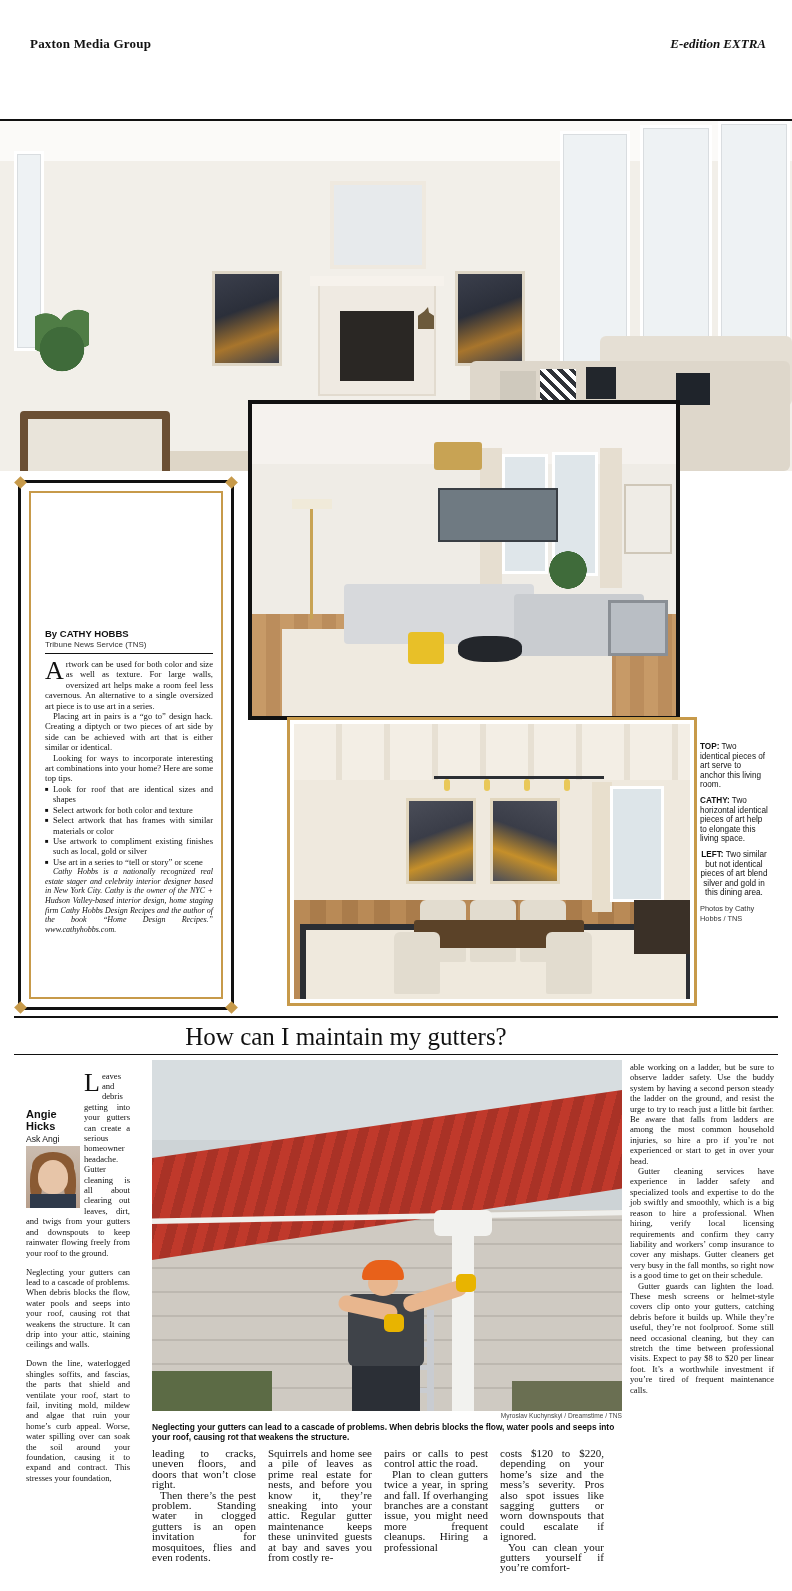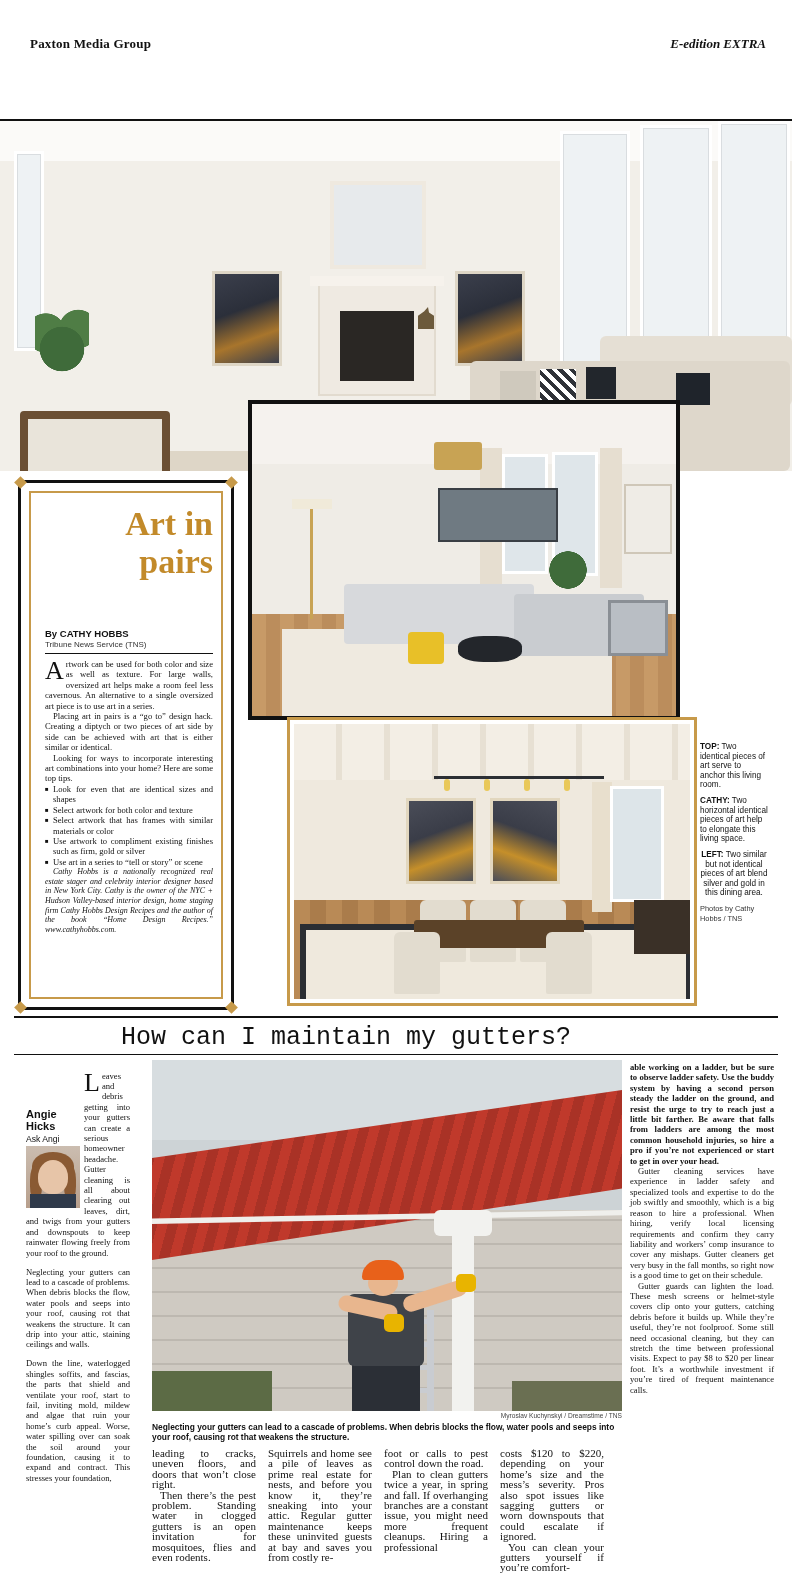--- a/index.html
+++ b/index.html
@@ -240,35 +240,35 @@
   .cap-credit { margin-top:6px; font-size:7.4px; color:#333; }
 
   
   .rule-mid {
     position:absolute; left:14px; top:1016px; width:764px; height:2px; background:#111;
   }
 
   
   .gutters-h {
     position:absolute; left:0; top:1023px; width:692px;
-    text-align:center; font-family:Liberation Mono, monospace;
+    text-align:center; font-family:Liberation Serif, serif;
     font-size:25px; color:#111;
   }
   .rule-mid2 {
     position:absolute; left:14px; top:1054px; width:764px; height:1px; background:#111;
   }
 
   
   .g-col {
     position:absolute;
     font-family:"Liberation Serif", serif;
     font-size:8.6px; line-height:10.4px; text-align:justify; color:#111;
   }
   .g-col p { margin:0; text-indent:8px; }
-  .g-col p.first { text-indent:0;font-weight:bold; }
+  .g-col p.first { text-indent:0; }
   .colR { left:630px; top:1062px; width:144px; }
 
   .angie-name {
     position:absolute; left:26px; top:1108px; width:52px;
     font-family:"Liberation Sans", sans-serif;
     font-weight:bold; font-size:11px; line-height:12px; color:#111;
   }
   .angie-sub {
     position:absolute; left:26px; top:1134px; width:58px;
     font-family:"Liberation Sans", sans-serif;
@@ -406,39 +406,35 @@
       <div class="plant"></div>
   </div>
 
   <div class="art-block">
     <div class="art-inner"></div>
     <div class="art-corner" style="left:-5px; top:-5px;"></div>
     <div class="art-corner" style="right:-5px; top:-5px;"></div>
     <div class="art-corner" style="left:-5px; bottom:-5px;"></div>
     <div class="art-corner" style="right:-5px; bottom:-5px;"></div>
 
-    <div class="art-headline">
-      <div>Art in</div>
-      <div>pairs</div>
-    </div>
 
     <div class="art-byline">
       <span>By CATHY HOBBS</span>
       <span class="src">Tribune News Service (TNS)</span>
     </div>
     <div class="art-rule"></div>
 
     <div class="art-body">
       <p class="first"><span class="dropcap">A</span><span>rtwork can be used for both color and size as well as texture. For large walls, oversized art helps make a room feel less cavernous. An alternative to a single oversized art piece is to use art in a series.</span></p>
       <p>Placing art in pairs is a “go to” design hack. Creating a diptych or two pieces of art side by side can be achieved with art that is either similar or identical.</p>
       <p>Looking for ways to incorporate interesting art combinations into your home? Here are some top tips.</p>
-      <p class="bullet">Look for even that are identical sizes and shapes</p>
+      <p class="bullet">Look for roof that are identical sizes and shapes</p>
       <p class="bullet">Select artwork for both color and texture</p>
       <p class="bullet">Select artwork that has frames with similar materials or color</p>
-      <p class="bullet">Use artwork to compliment existing finishes such as firm, gold or silver</p>
+      <p class="bullet">Use artwork to compliment existing finishes such as local, gold or silver</p>
       <p class="bullet">Use art in a series to “tell or story” or scene</p>
       <p class="art-bio">Cathy Hobbs is a nationally recognized real estate stager and celebrity interior designer based in New York City. Cathy is the owner of the NYC + Hudson Valley-based interior design, home staging firm Cathy Hobbs Design Recipes and the author of the book “Home Design Recipes.” www.cathyhobbs.com.</p>
     </div>
   </div>
 
   <div class="photo2">
     <div class="ceil"></div>
       <div class="wall2"></div>
       <div class="floor"></div>
     <div class="rug2"></div>
@@ -544,21 +540,21 @@
   </div>
 
   <div class="bcol b1">
     <p class="first">leading to cracks, uneven floors, and doors that won’t close right.</p>
     <p>Then there’s the pest problem. Standing water in clogged gutters is an open invitation for mosquitoes, flies and even rodents.</p>
   </div>
   <div class="bcol b2">
     <p class="first">Squirrels and home see a pile of leaves as prime real estate for nests, and before you know it, they’re sneaking into your attic. Regular gutter maintenance keeps these uninvited guests at bay and saves you from costly re-</p>
   </div>
   <div class="bcol b3">
-    <p class="first">foot or calls to pest control down the road.</p>
+    <p class="first">pairs or calls to pest control attic the road.</p>
     <p>Plan to clean gutters twice a year, in spring and fall. If overhanging branches are a constant issue, you might need more frequent cleanups. Hiring a professional</p>
   </div>
   <div class="bcol b4">
     <p class="first">costs $120 to $220, depending on your home’s size and the mess’s severity. Pros also spot issues like sagging gutters or worn downspouts that could escalate if ignored.</p>
     <p>You can clean your gutters yourself if you’re comfort-</p>
   </div>
 
 </div>
 
 </body></html>

